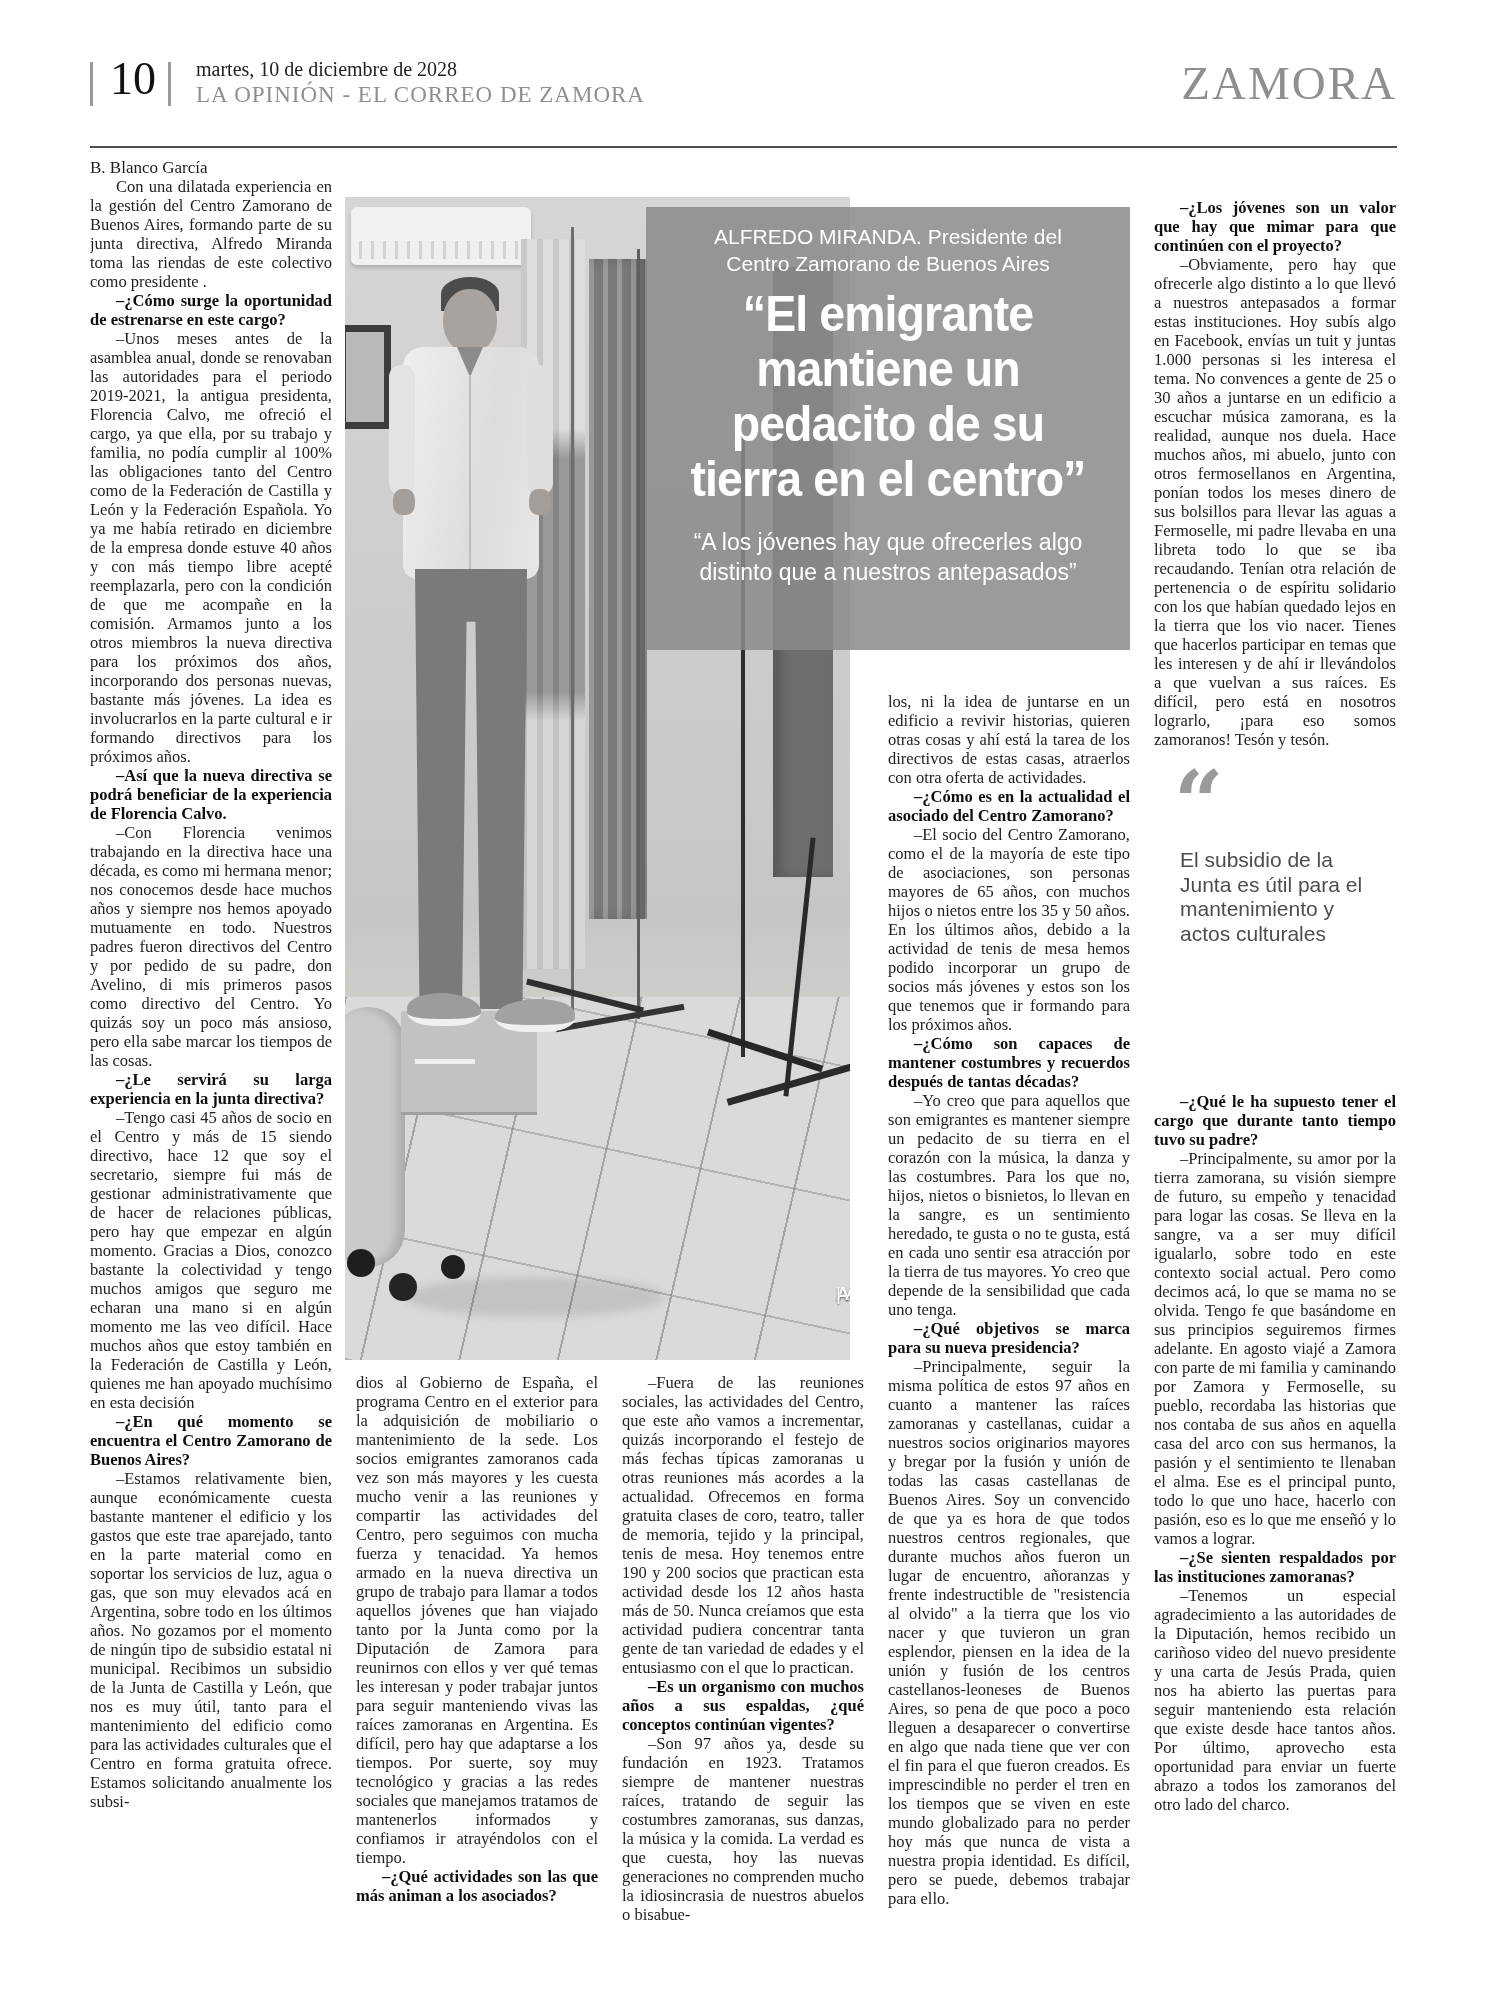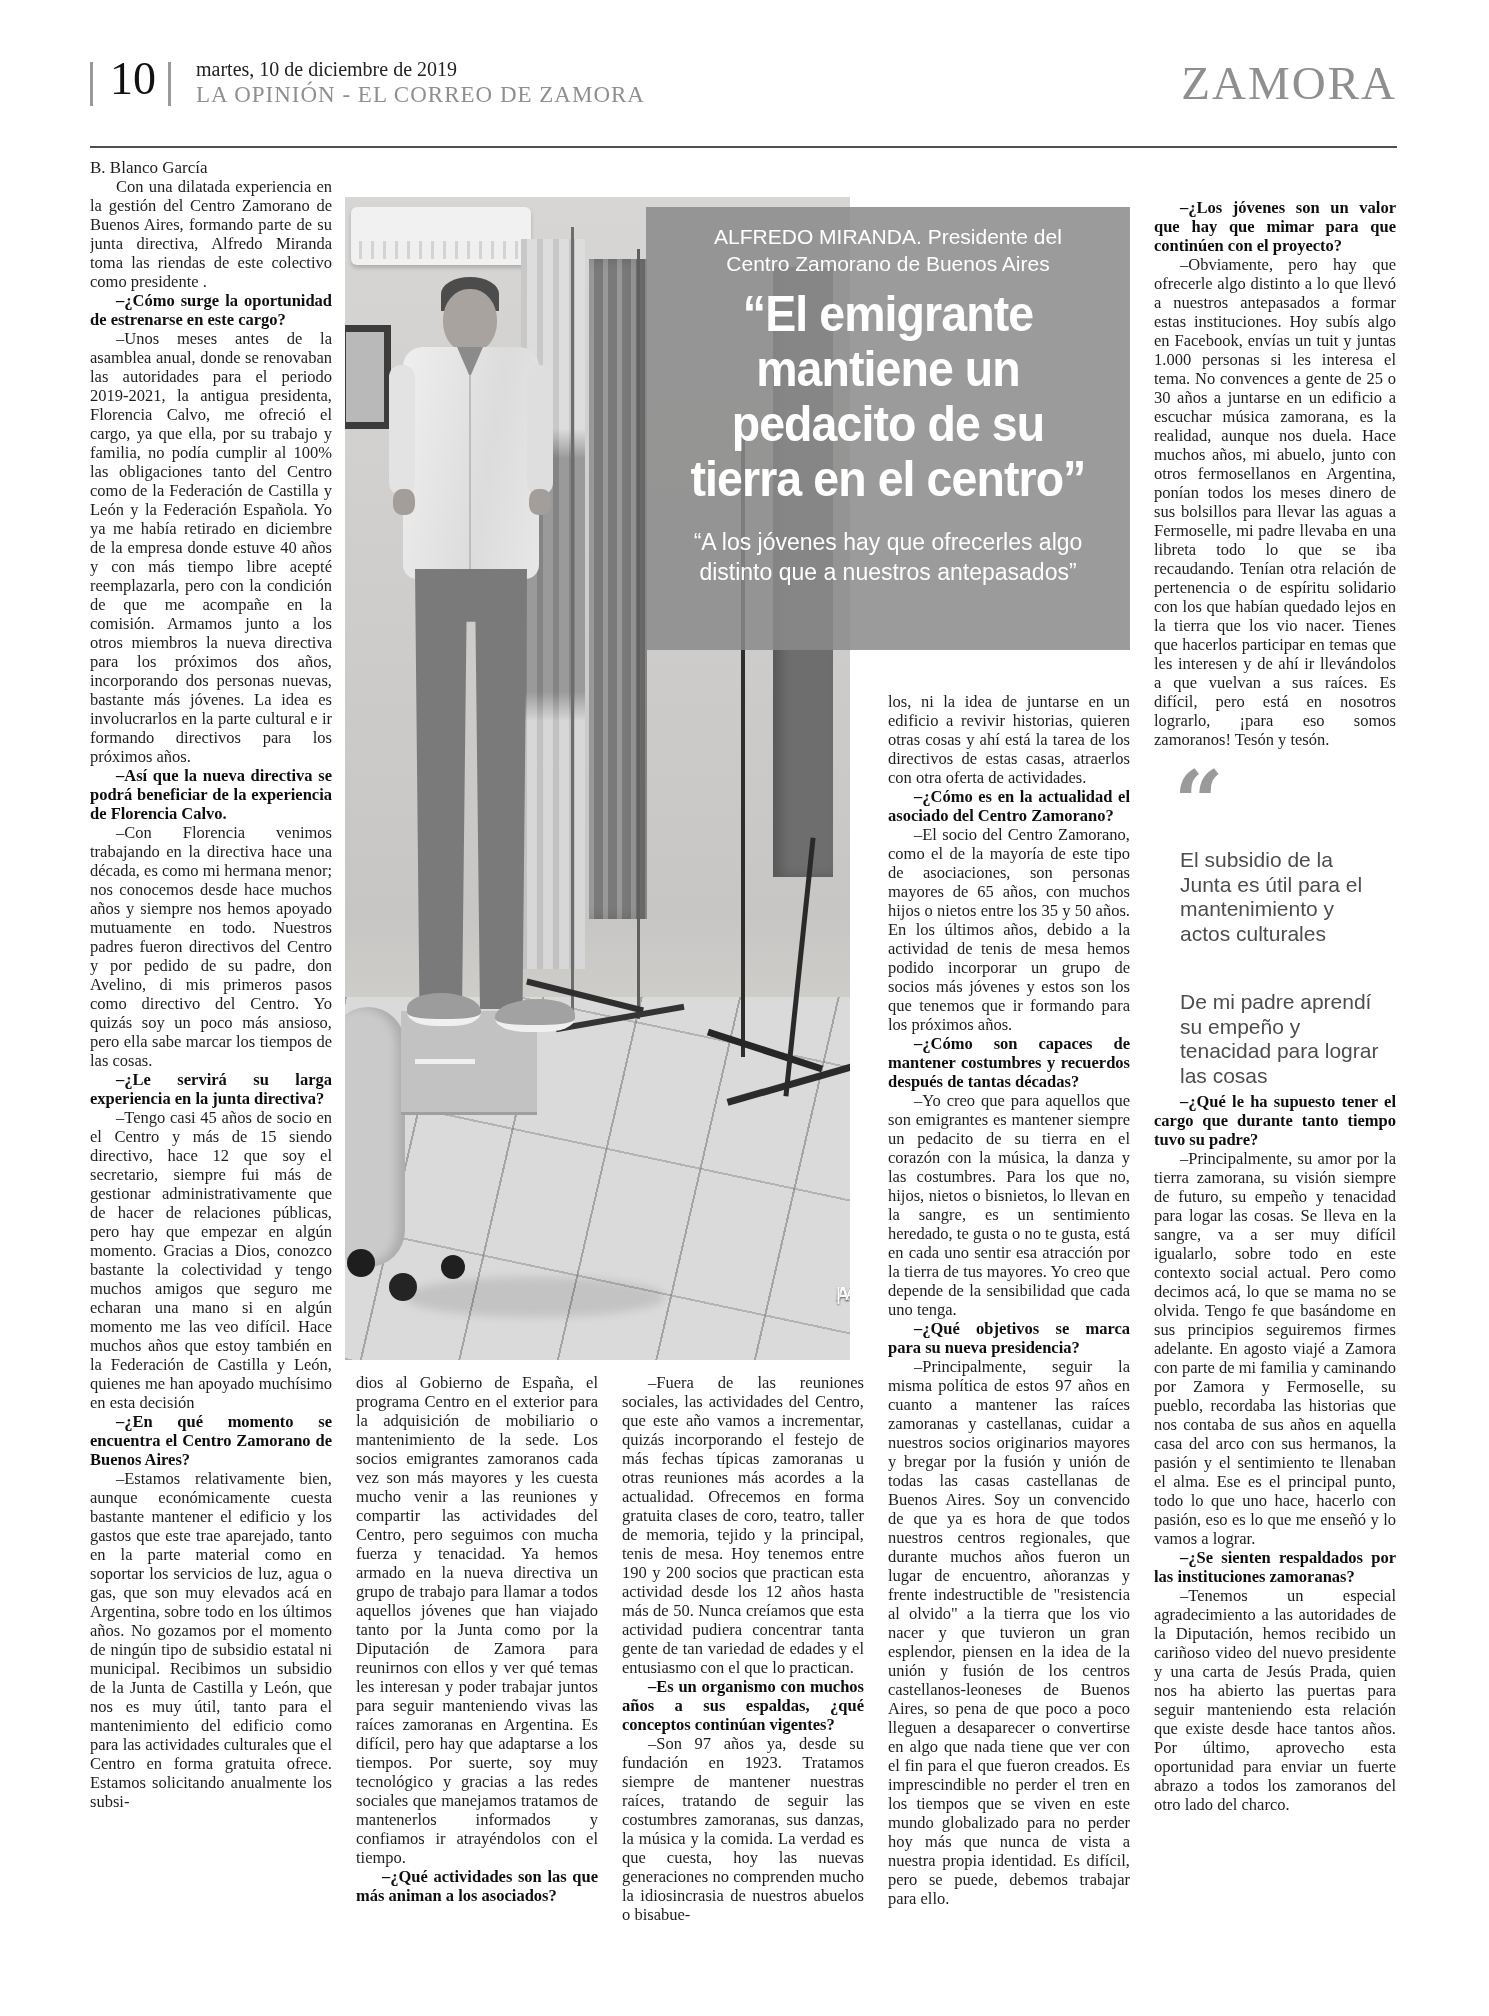--- a/index.html
+++ b/index.html
@@ -116,21 +116,21 @@
   .pq-text + .pq-text{margin-top:44px;}
 </style>
 </head>
 <body>
 
 <div class="page">
 
   <div class="hdr-bar" style="left:90px"></div>
   <div class="hdr-num">10</div>
   <div class="hdr-bar" style="left:168px"></div>
-  <div class="hdr-date">martes, 10 de diciembre de 2019</div>
+  <div class="hdr-date">martes, 10 de diciembre de 2028</div>
   <div class="hdr-paper">LA OPINIÓN - EL CORREO DE ZAMORA</div>
   <div class="hdr-section">ZAMORA</div>
   <div class="hdr-rule"></div>
 
   <div class="photo">
     <div class="ph-ac"></div>
     <div class="ph-frame"></div>
     <div class="ph-floor"></div>
     <div class="ph-shadow"></div>
     <div class="ph-chairback"></div>
@@ -215,21 +215,20 @@
       <p class="a">–Principalmente, seguir la misma política de estos 97 años en cuanto a mantener las raíces zamoranas y castellanas, cuidar a nuestros socios originarios mayores y bregar por la fusión y unión de todas las casas castellanas de Buenos Aires. Soy un convencido de que ya es hora de que todos nuestros centros regionales, que durante muchos años fueron un lugar de encuentro, añoranzas y frente indestructible de "resistencia al olvido" a la tierra que los vio nacer y que tuvieron un gran esplendor, piensen en la idea de la unión y fusión de los centros castellanos-leoneses de Buenos Aires, so pena de que poco a poco lleguen a desaparecer o convertirse en algo que nada tiene que ver con el fin para el que fueron creados. Es imprescindible no perder el tren en los tiempos que se viven en este mundo globalizado para no perder hoy más que nunca de vista a nuestra propia identidad. Es difícil, pero se puede, debemos trabajar para ello.</p>
     </div>
   <div class="col col5a">
       <p class="q">–¿Los jóvenes son un valor que hay que mimar para que continúen con el proyecto?</p>
       <p class="a">–Obviamente, pero hay que ofrecerle algo distinto a lo que llevó a nuestros antepasados a formar estas instituciones. Hoy subís algo en Facebook, envías un tuit y juntas 1.000 personas si les interesa el tema. No convences a gente de 25 o 30 años a juntarse en un edificio a escuchar música zamorana, es la realidad, aunque nos duela. Hace muchos años, mi abuelo, junto con otros fermosellanos en Argentina, ponían todos los meses dinero de sus bolsillos para llevar las aguas a Fermoselle, mi padre llevaba en una libreta todo lo que se iba recaudando. Tenían otra relación de pertenencia o de espíritu solidario con los que habían quedado lejos en la tierra que los vio nacer. Tienes que hacerlos participar en temas que les interesen y de ahí ir llevándolos a que vuelvan a sus raíces. Es difícil, pero está en nosotros lograrlo, ¡para eso somos zamoranos! Tesón y tesón.</p>
     </div>
 
   <div class="pullquote">
     <div class="pq-mark">“</div>
     <div class="pq-text">El subsidio de la Junta es útil para el mantenimiento y actos culturales</div>
-    <div class="pq-text">De mi padre aprendí su empeño y tenacidad para lograr las cosas</div>
   </div>
 
   <div class="col col5b">
       <p class="q">–¿Qué le ha supuesto tener el cargo que durante tanto tiempo tuvo su padre?</p>
       <p class="a">–Principalmente, su amor por la tierra zamorana, su visión siempre de futuro, su empeño y tenacidad para logar las cosas. Se lleva en la sangre, va a ser muy difícil igualarlo, sobre todo en este contexto social actual. Pero como decimos acá, lo que se mama no se olvida. Tengo fe que basándome en sus principios seguiremos firmes adelante. En agosto viajé a Zamora con parte de mi familia y caminando por Zamora y Fermoselle, su pueblo, recordaba las historias que nos contaba de sus años en aquella casa del arco con sus hermanos, la pasión y el sentimiento te llenaban el alma. Ese es el principal punto, todo lo que uno hace, hacerlo con pasión, eso es lo que me enseñó y lo vamos a lograr.</p>
       <p class="q">–¿Se sienten respaldados por las instituciones zamoranas?</p>
       <p class="a">–Tenemos un especial agradecimiento a las autoridades de la Diputación, hemos recibido un cariñoso video del nuevo presidente y una carta de Jesús Prada, quien nos ha abierto las puertas para seguir manteniendo esta relación que existe desde hace tantos años. Por último, aprovecho esta oportunidad para enviar un fuerte abrazo a todos los zamoranos del otro lado del charco.</p>
     </div>
 
 </div>

